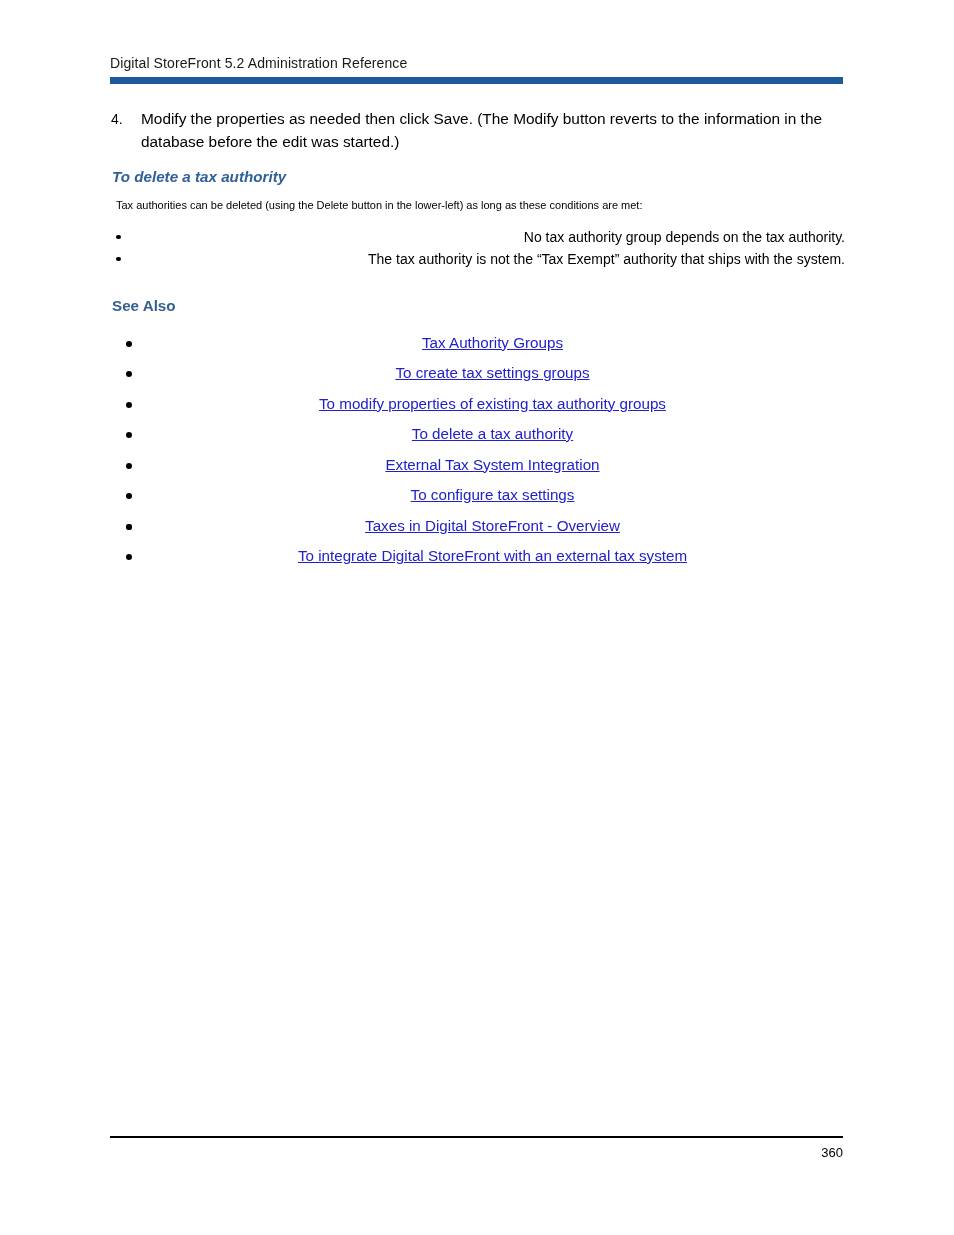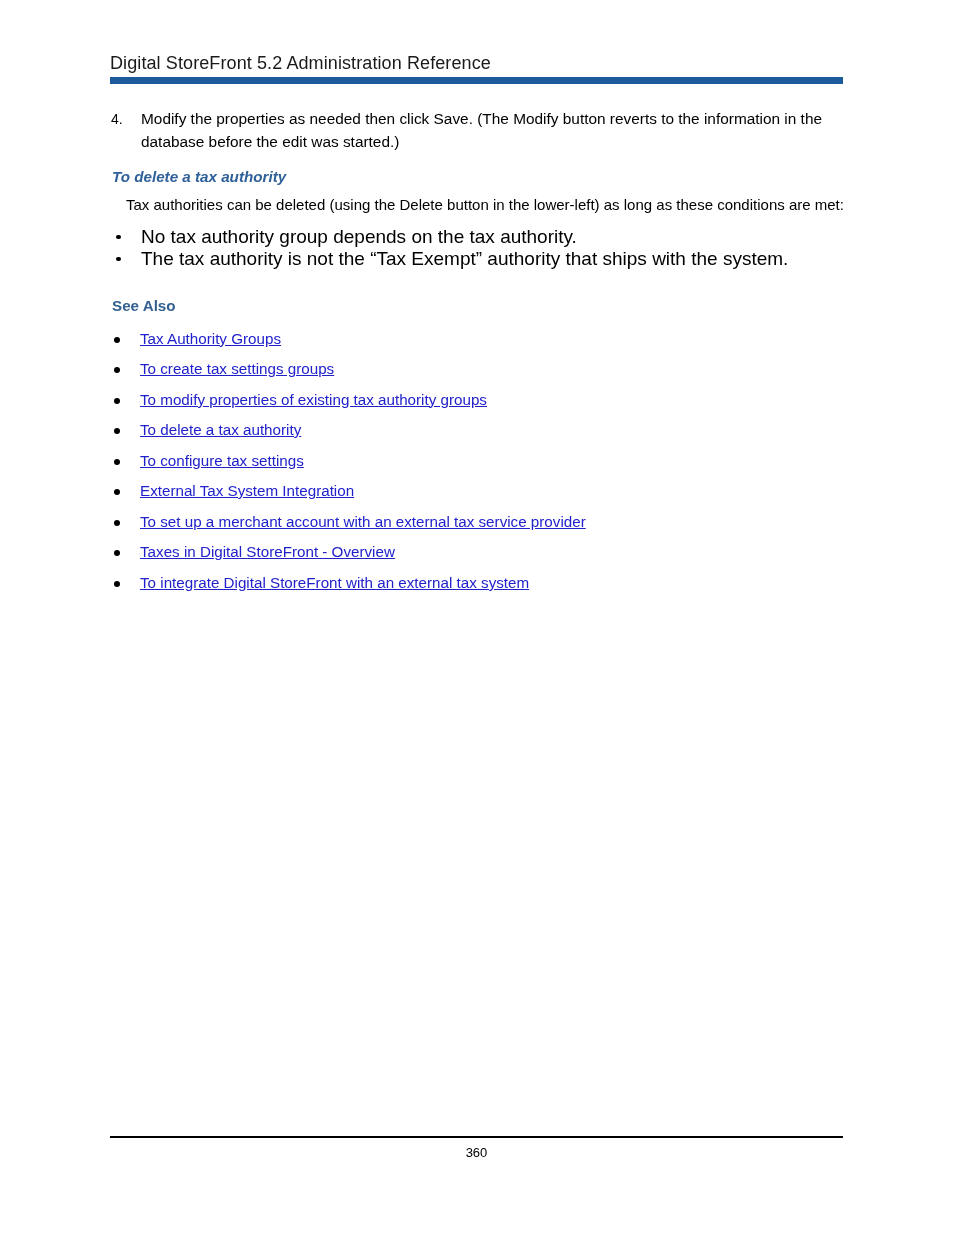--- a/index.html
+++ b/index.html
@@ -20,21 +20,21 @@
   }
 
   
   .doc-header {
     position: absolute;
     left: 110px;
     top: 54px;
     width: 733px;
   }
   .doc-header-title {
-    font-size: 18px;
+    font-size: 14px;
     line-height: 18px;
     color: #1a1a1a;
     letter-spacing: .1px;
     white-space: nowrap;
   }
   .doc-header-rule {
     margin-top: 5px;
     height: 7px;
     width: 733px;
     background: #1d5a9c;
@@ -71,38 +71,39 @@
     font-size: 15.2px;
     font-style: italic;
     font-weight: bold;
     color: #2f6098;
     line-height: 20px;
     margin: 9px 0 7px 2px;
   }
 
   
   .para {
-    font-size: 15px;
+    font-size: 11px;
     line-height: 22.5px;
-    margin: 0 0 8px 16px;
+    margin: 0 0 8px 6px;
     width: 730px;
   }
 
   
   ul.cond {
     list-style: none;
     margin: 9px 0 0 0;
     padding: 0;
   }
   ul.cond > li {
     position: relative;
     padding-left: 31px;
-    font-size: 19px;
+    font-size: 14px;
     line-height: 22px;
     margin-bottom: 0px;
+    text-align: right;
   }
   ul.cond > li .bullet {
     position: absolute;
     left: 6px;
     top: 9px;
     width: 4.5px;
     height: 4.5px;
     background: #000000;
     border-radius: 50%;
   }
@@ -112,22 +113,23 @@
     font-size: 15.2px;
     font-weight: bold;
     color: #33608f;
     line-height: 20px;
     margin: 26px 0 8px 2px;
   }
 
   
   ul.links {
     list-style: none;
-    margin: 0;
+    margin: 12px;
     padding: 0;
+    text-align: center;
   }
   ul.links > li {
     position: relative;
     padding-left: 30px;
     line-height: 30.5px;
   }
   ul.links > li .bullet {
     position: absolute;
     left: 4px;
     top: 13px;
@@ -149,21 +151,21 @@
     left: 110px;
     top: 1136px;
     width: 733px;
   }
   .doc-footer-rule {
     height: 1.6px;
     background: #000000;
     width: 733px;
   }
   .doc-footer-pageno {
-    text-align: center;
+    text-align: right;
     font-size: 13px;
     line-height: 17px;
     margin-top: 6px;
     color: #000000;
   }
 </style>
 </head>
 <body>
 
 <div class="page">
@@ -209,29 +211,28 @@
       <li>
         <span class="bullet"></span>
         <a href="#">To modify properties of existing tax authority groups</a>
       </li>
       <li>
         <span class="bullet"></span>
         <a href="#">To delete a tax authority</a>
       </li>
       <li>
         <span class="bullet"></span>
+        <a href="#">External Tax System Integration</a>
+      </li>
+      <li>
+        <span class="bullet"></span>
         <a href="#">To configure tax settings</a>
       </li>
       <li>
         <span class="bullet"></span>
-        <a href="#">External Tax System Integration</a>
-      </li>
-      <li>
-        <span class="bullet"></span>
-        <a href="#">To set up a merchant account with an external tax service provider</a>
       </li>
       <li>
         <span class="bullet"></span>
         <a href="#">Taxes in Digital StoreFront - Overview</a>
       </li>
       <li>
         <span class="bullet"></span>
         <a href="#">To integrate Digital StoreFront with an external tax system</a>
       </li>
     </ul>

